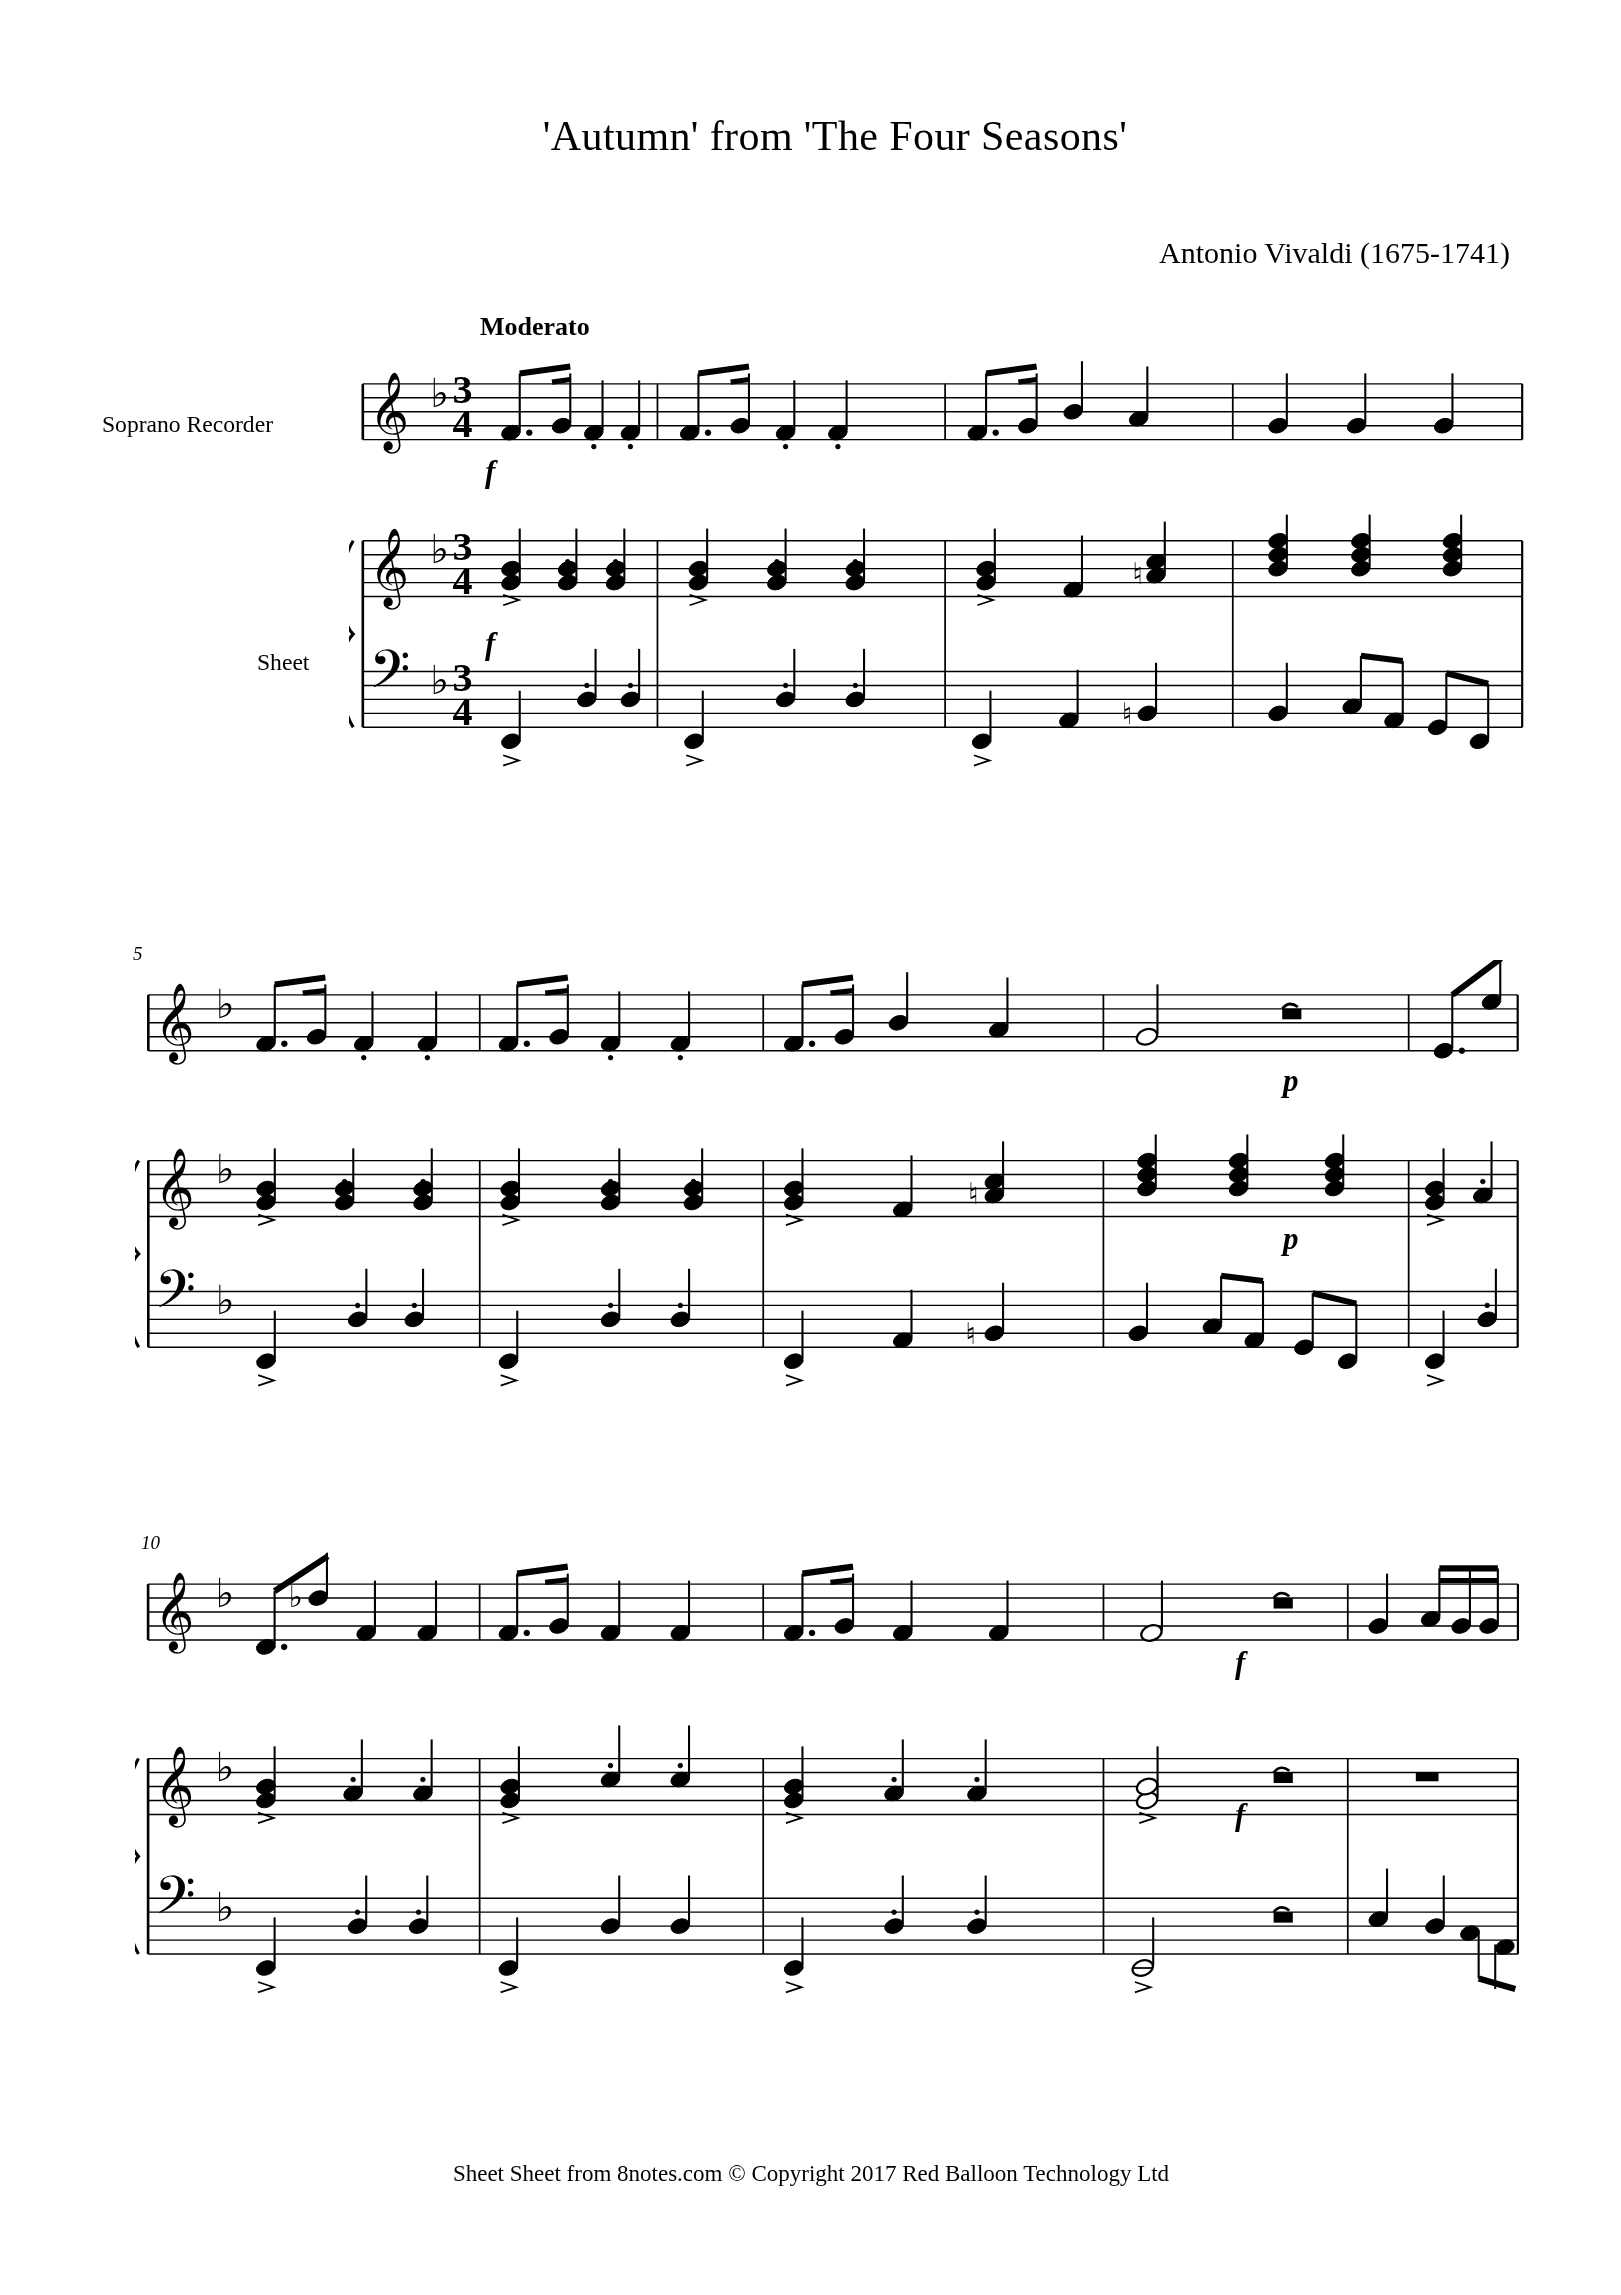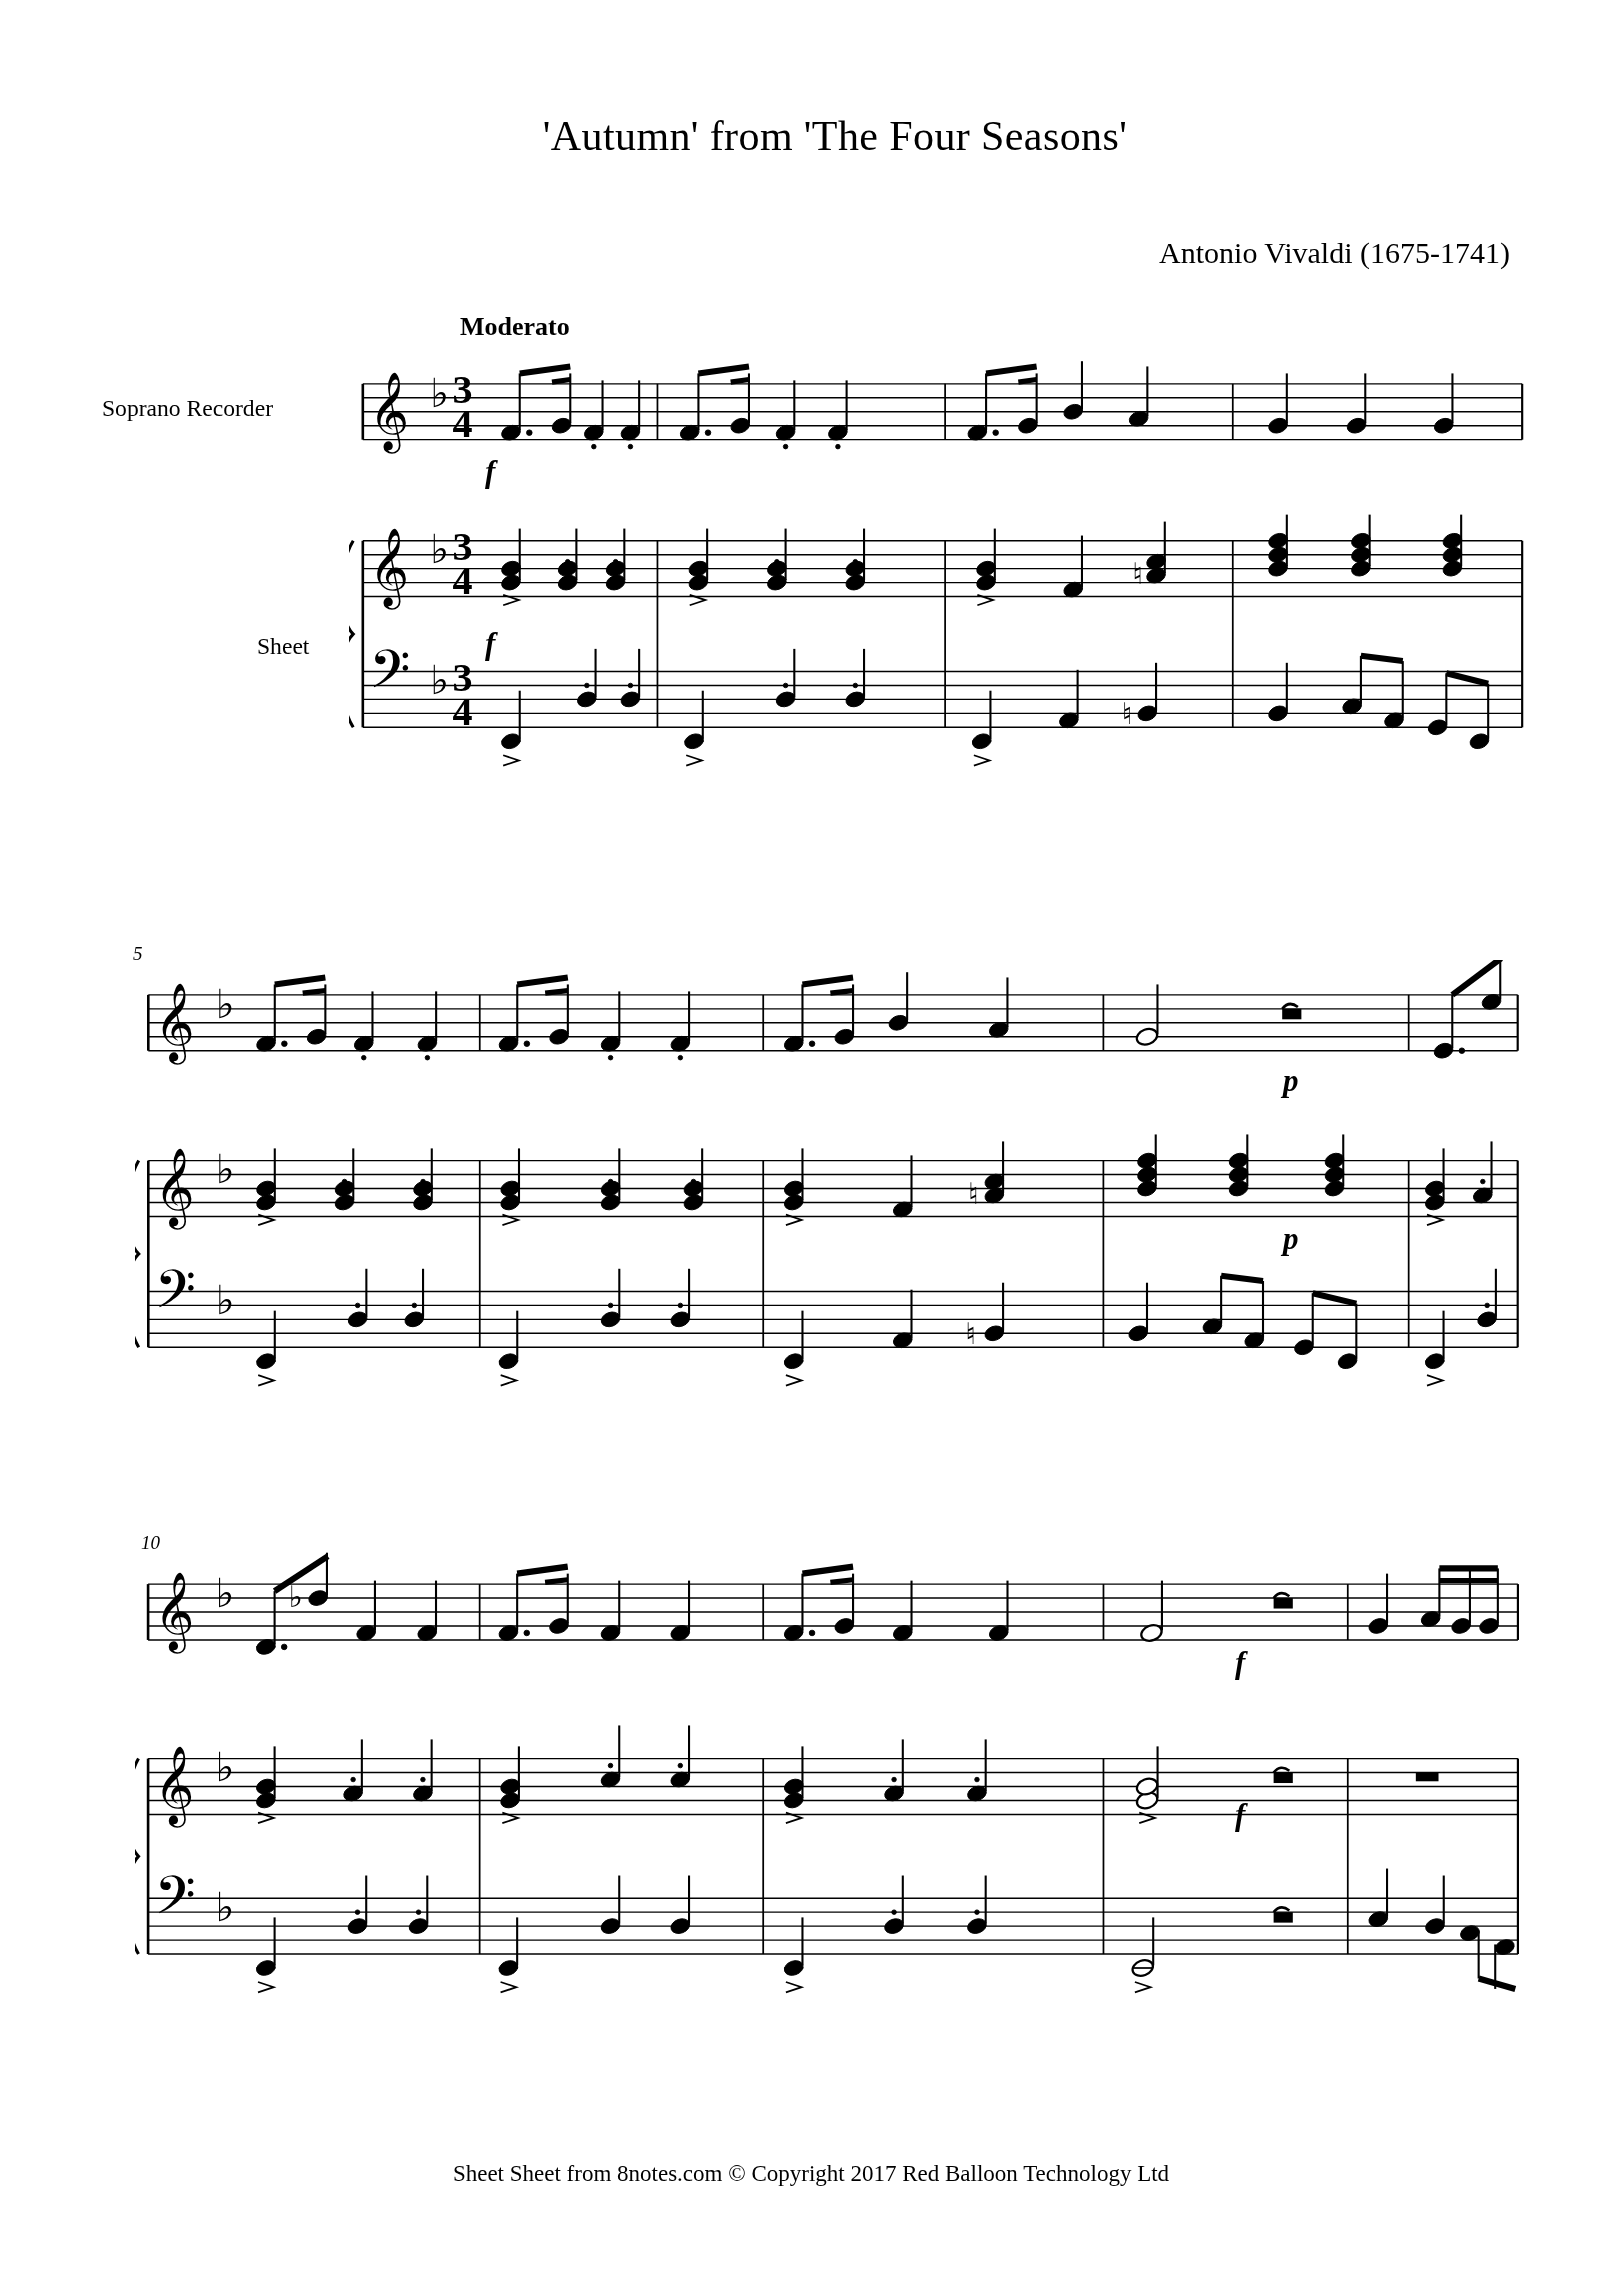--- a/index.html
+++ b/index.html
@@ -35,20 +35,21 @@
     font-size: 30px;
   }
   .tempo {
     position: absolute;
     font-weight: bold;
     font-size: 26px;
   }
   .instrument-label {
     position: absolute;
     font-size: 23.6px;
+    margin-top: 16px;
   }
   .measure-number {
     position: absolute;
     font-size: 19px;
     font-style: italic;
   }
   .dynamic {
     position: absolute;
     font-family: "Liberation Serif", serif;
     font-style: italic;
@@ -71,21 +72,21 @@
 </style>
 </head>
 <body>
 
 <div class="page">
 
   <div class="title">'Autumn'  from 'The Four Seasons'</div>
 
   <div class="composer">Antonio Vivaldi (1675-1741)</div>
 
-  <div class="tempo" style="top:312px; left:460px;">Moderato</div>
+  <div class="tempo" style="top:312px; left:480px;">Moderato</div>
 
   <div class="instrument-label" style="top:395px; left:102px;">Soprano Recorder</div>
   <div class="instrument-label" style="top:633px; left:257px;">Sheet</div>
 
   <div class="measure-number" style="top:943px; left:133px;">5</div>
   <div class="measure-number" style="top:1532px; left:133px;margin-left:8px;">10</div>
 
   <div class="sys" style="top:349px; left:349px;">
     <svg width="1187" height="462" viewBox="0 0 1360 530" xmlns="http://www.w3.org/2000/svg">
       <g stroke="#000" stroke-width="1.6" fill="none">

